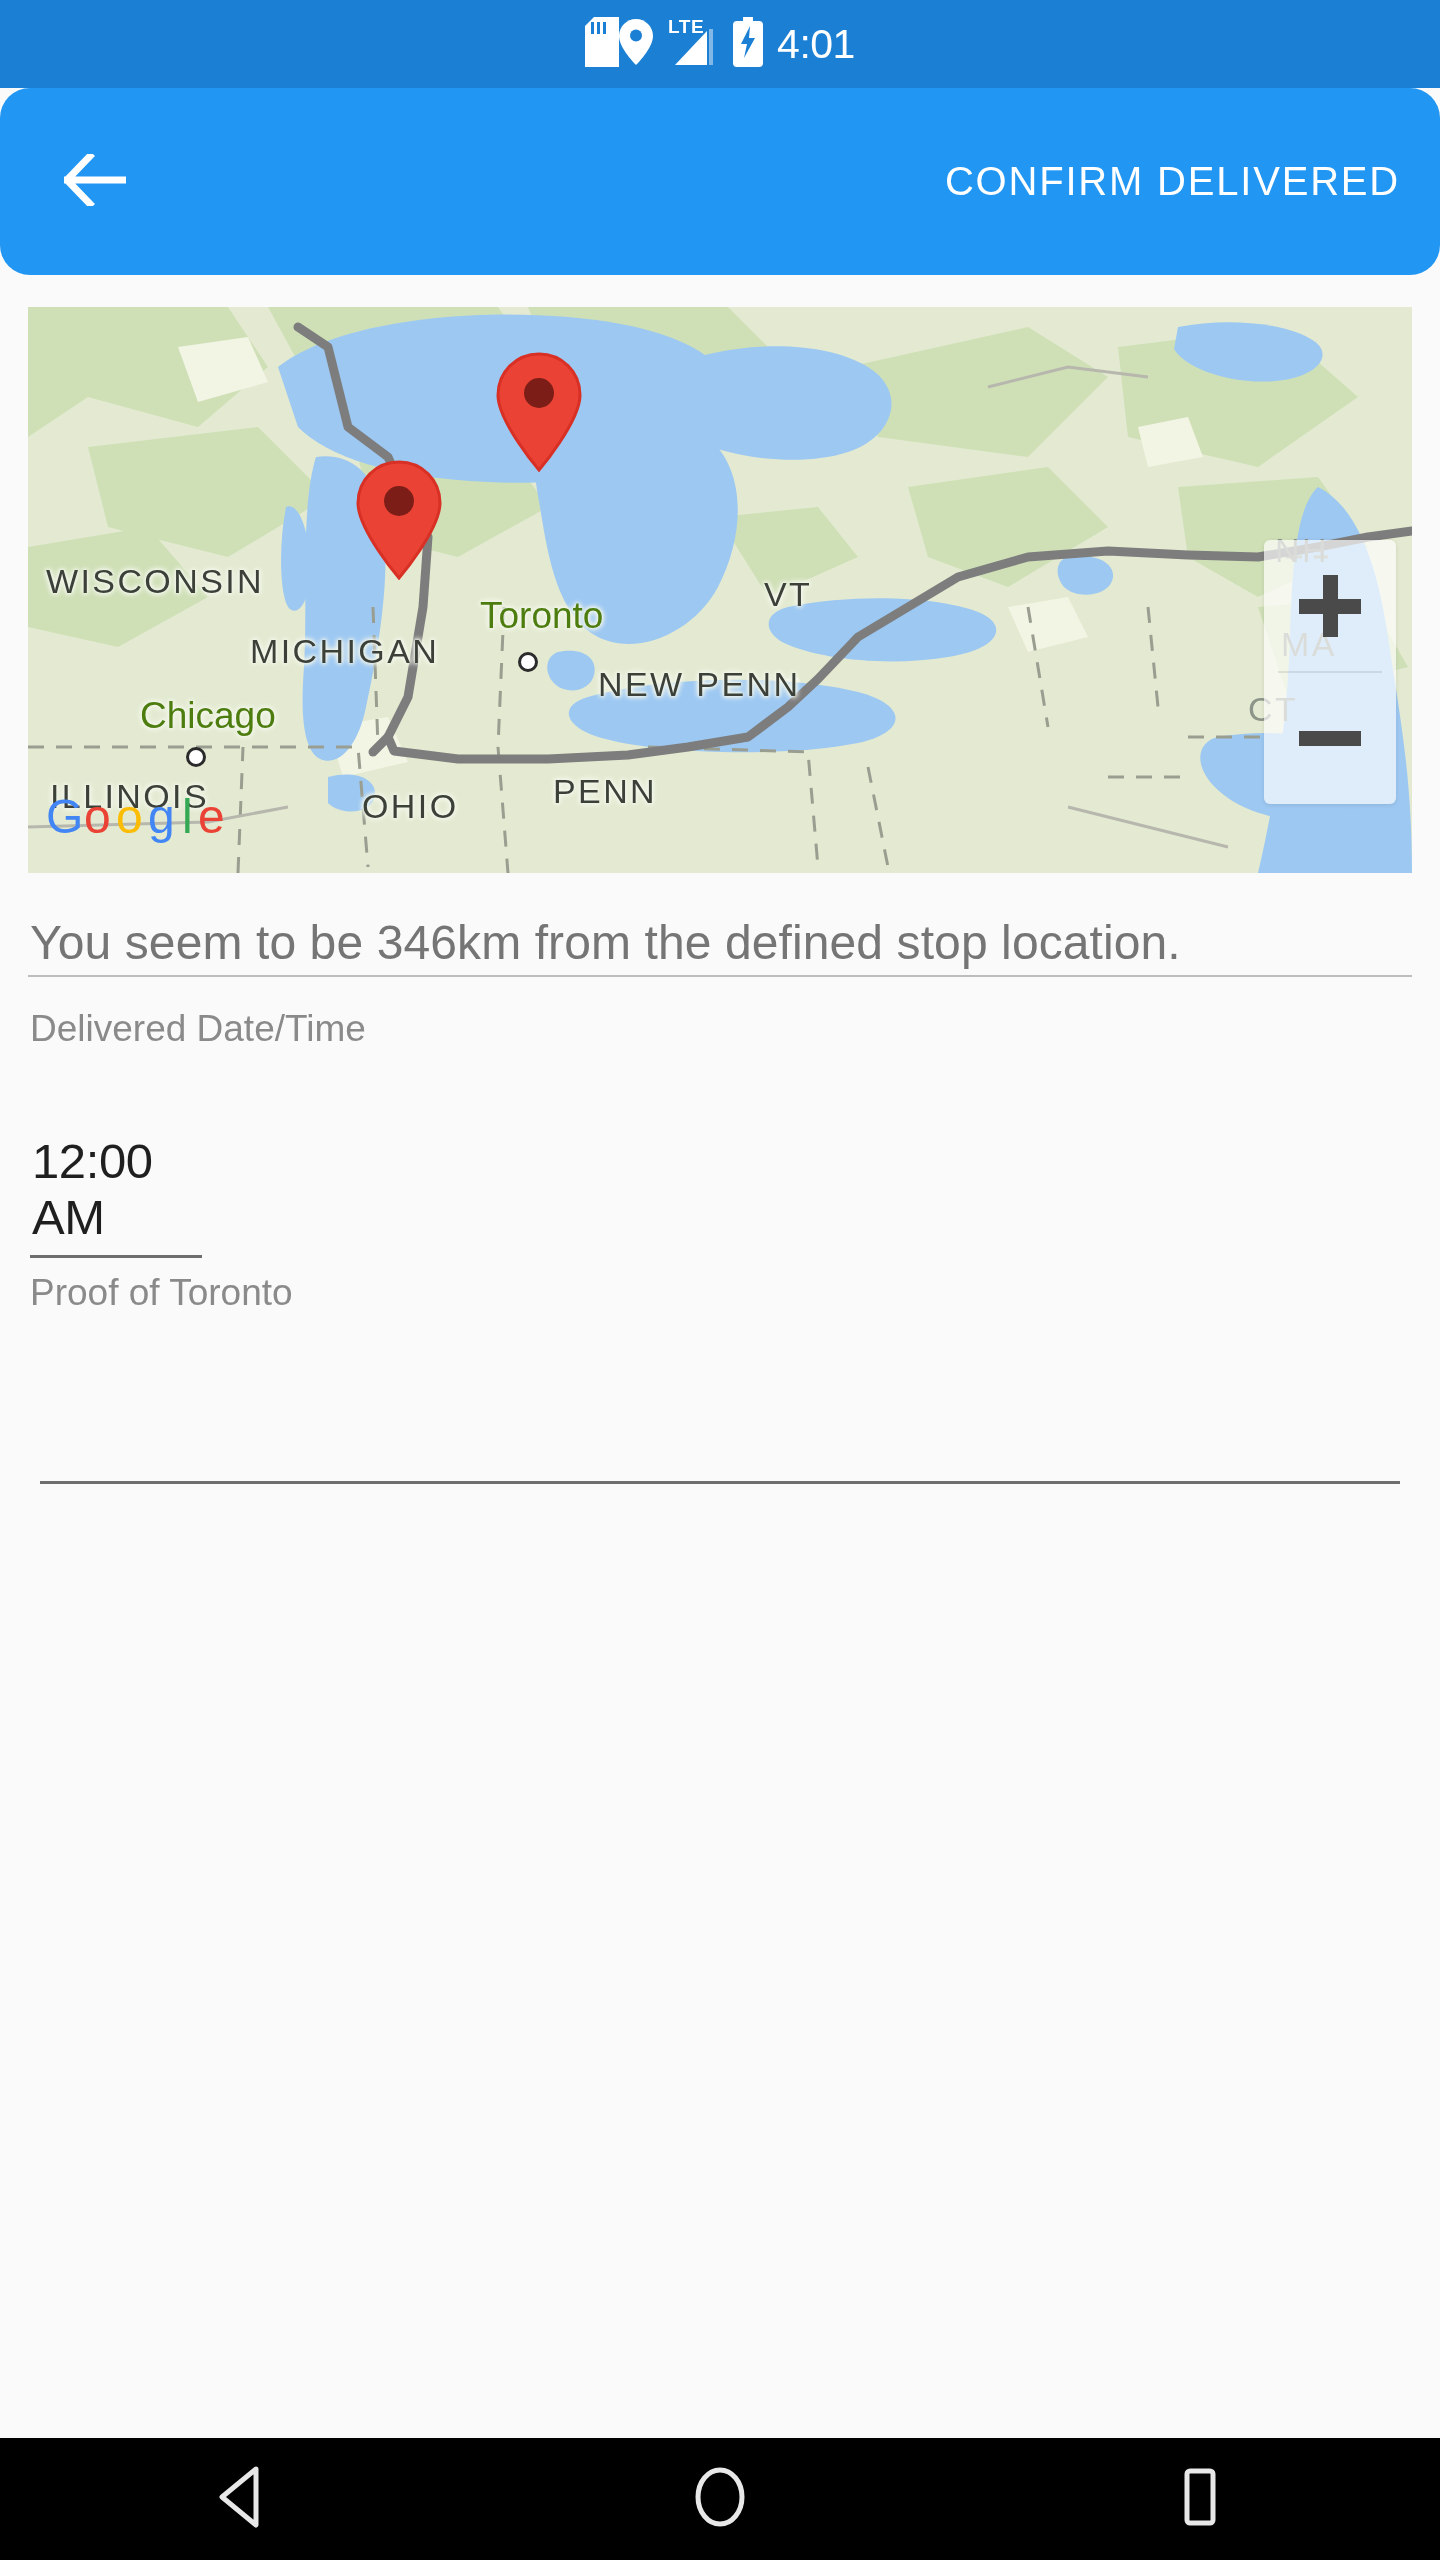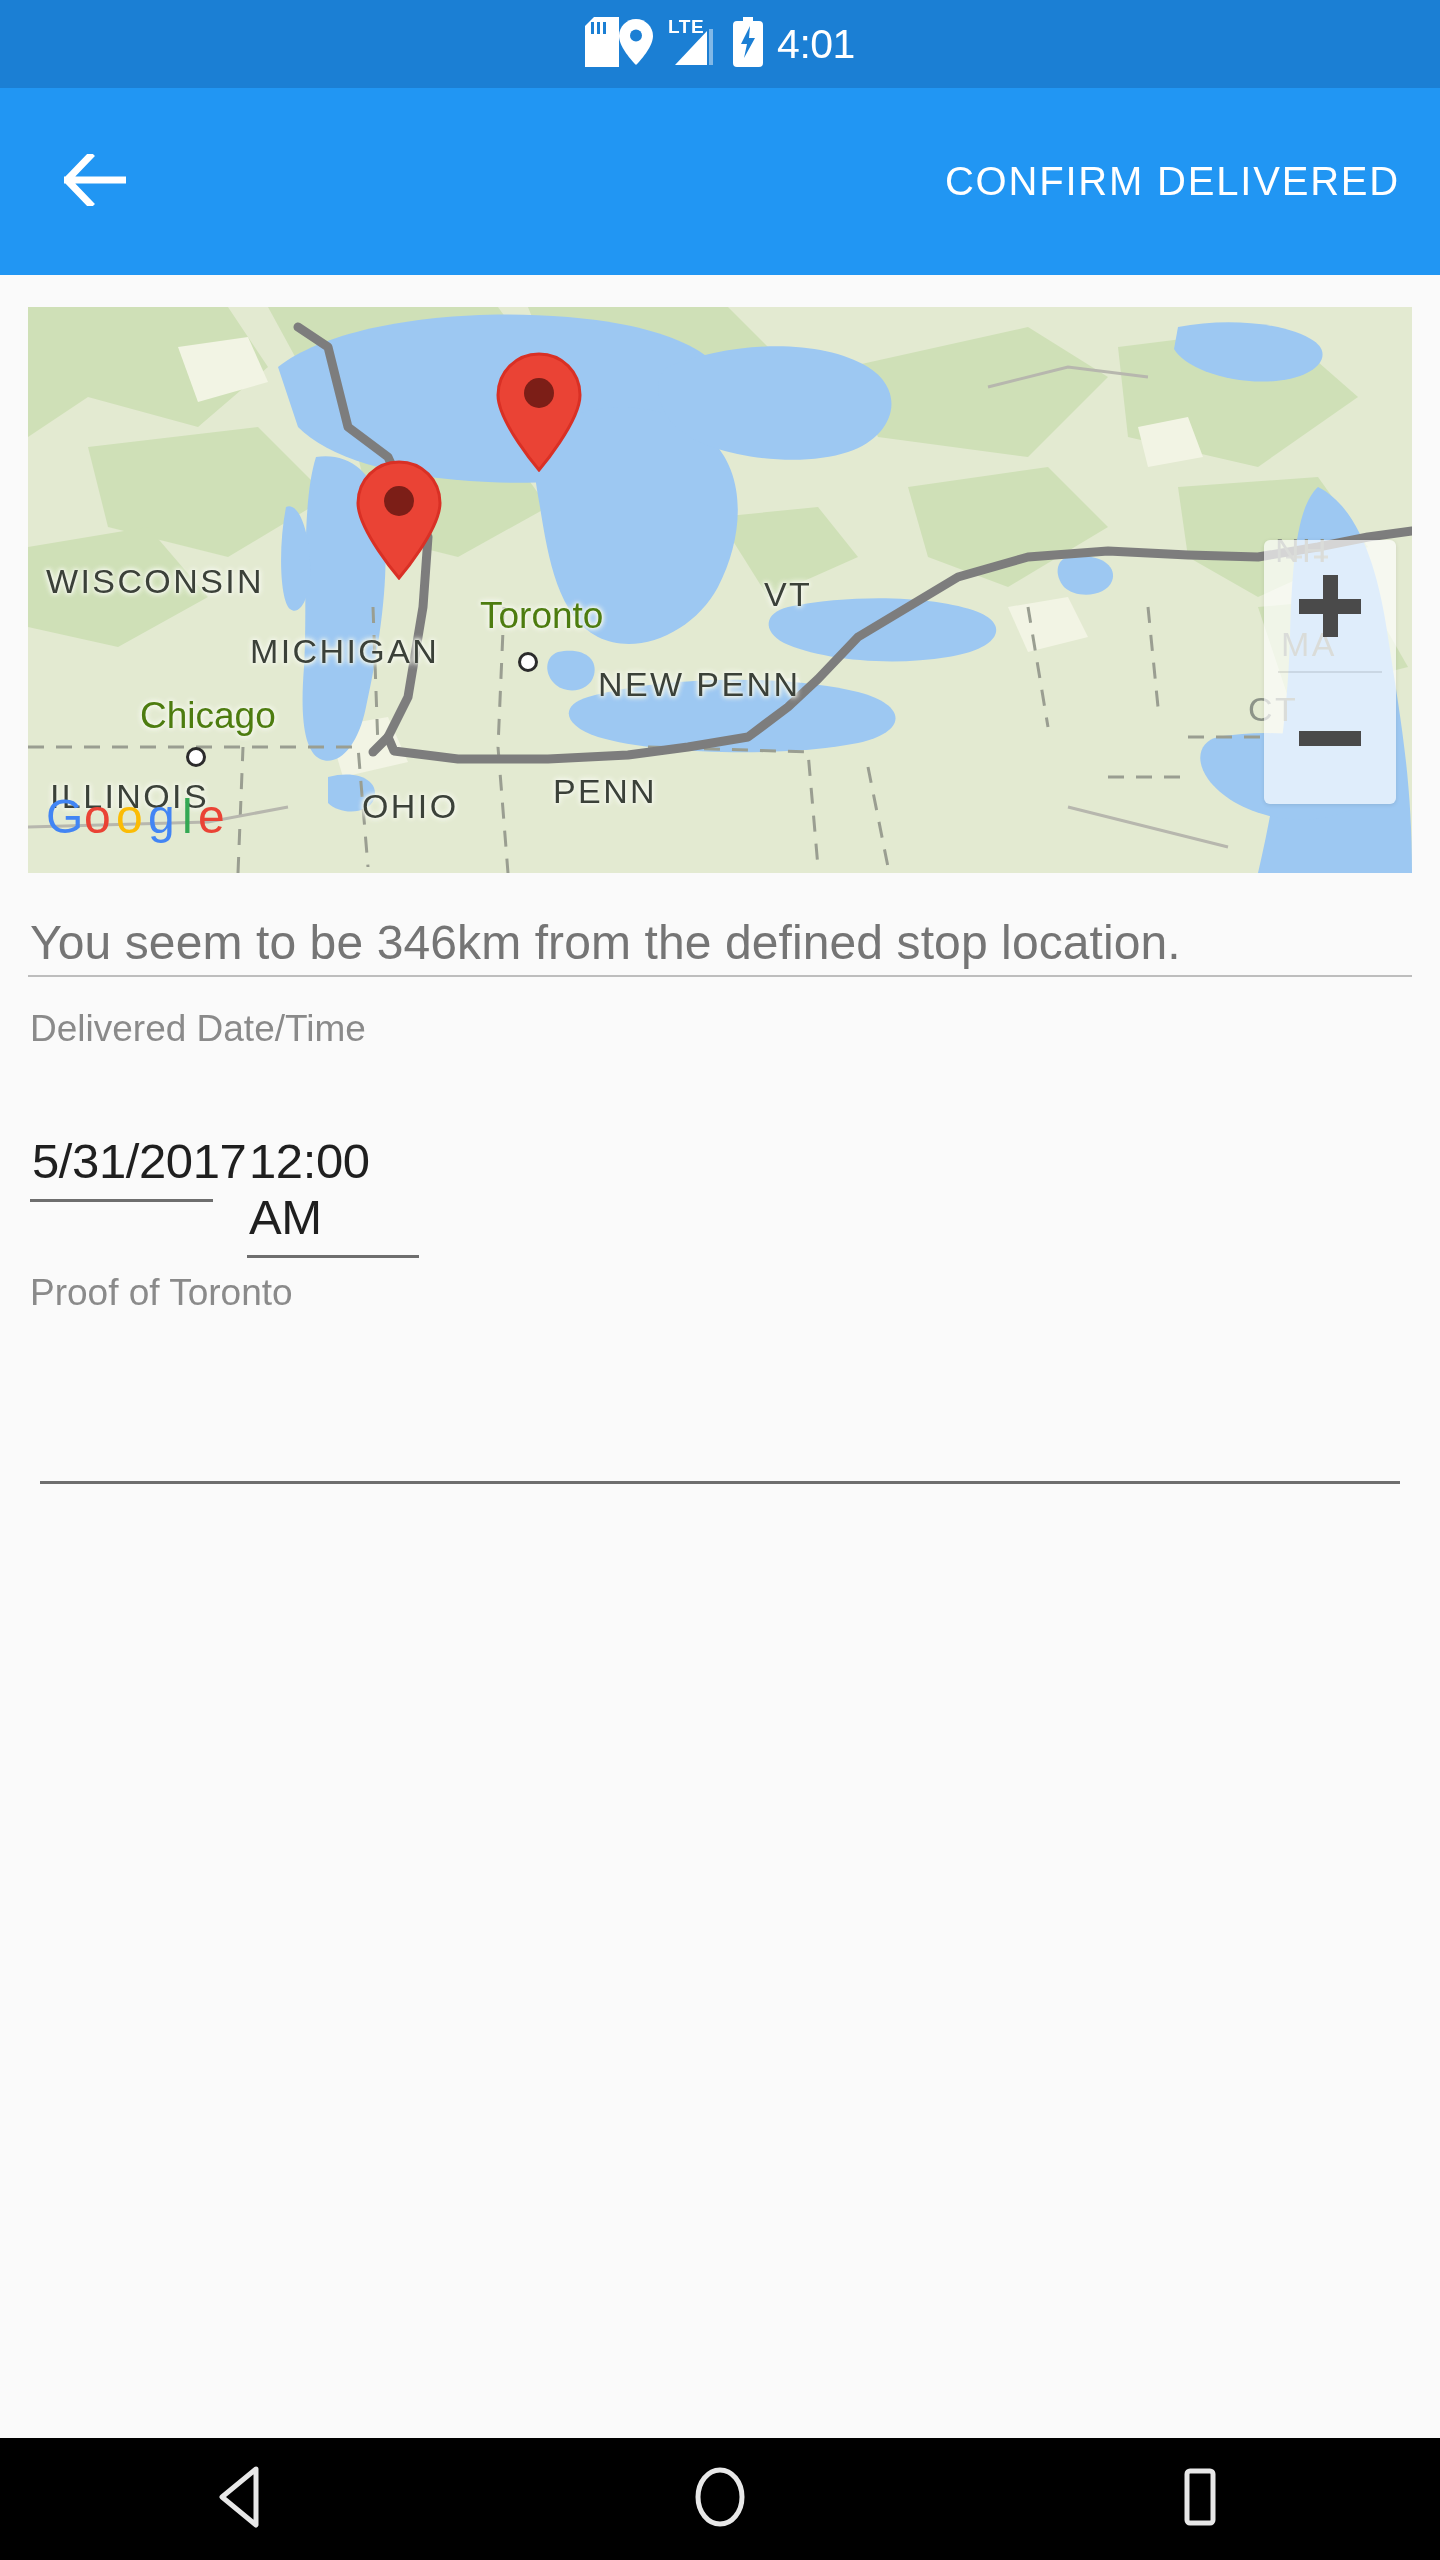--- a/index.html
+++ b/index.html
@@ -21,20 +21,21 @@
   .sb-time{ color:#fff; font-size:41px; letter-spacing:-0.5px; }
   .sb-lte{ color:#fff; font-size:19px; font-weight:bold; line-height:1;
            position:absolute; top:-4px; left:1px; letter-spacing:0.5px;}
   .lte-wrap{ position:relative; width:52px; height:46px; }
 
   
   .appbar{
     height:187px; background:#2196f3;
     display:flex; align-items:center; justify-content:space-between;
     padding:0 32px 0 40px;
+    border-radius:30px;
   }
   .appbar-title{
     color:#fff; font-size:40px; letter-spacing:1.8px; font-weight:400;
     padding-right:8px;
   }
   .backbtn{ width:110px; height:110px; display:flex; align-items:center; justify-content:center; }
 
   
   .map-wrap{
     position:absolute; left:28px; top:307px; width:1384px; height:566px;
@@ -296,24 +297,20 @@
     </div>
   </div>
 </div>
 
 <div class="distance-text">You seem to be 346km from the defined stop location.</div>
 <div class="divider"></div>
 
 <div class="field-label" style="left:30px; top:1008px;">Delivered Date/Time</div>
 
 <div class="dt-row">
-  <div class="dt-field" style="width:183px;">
-    <span class="dt-value">5/31/2017</span>
-    <div class="dt-underline"></div>
-  </div>
   <div class="dt-field" style="width:172px;">
     <span class="dt-value">12:00 AM</span>
     <div class="dt-underline"></div>
   </div>
 </div>
 
 <div class="field-label" style="left:30px; top:1272px;">Proof of Toronto</div>
 <div style="position:absolute; left:40px; top:1360px; width:1360px; height:120px;"></div>
 <div class="pod-underline"></div>
 

